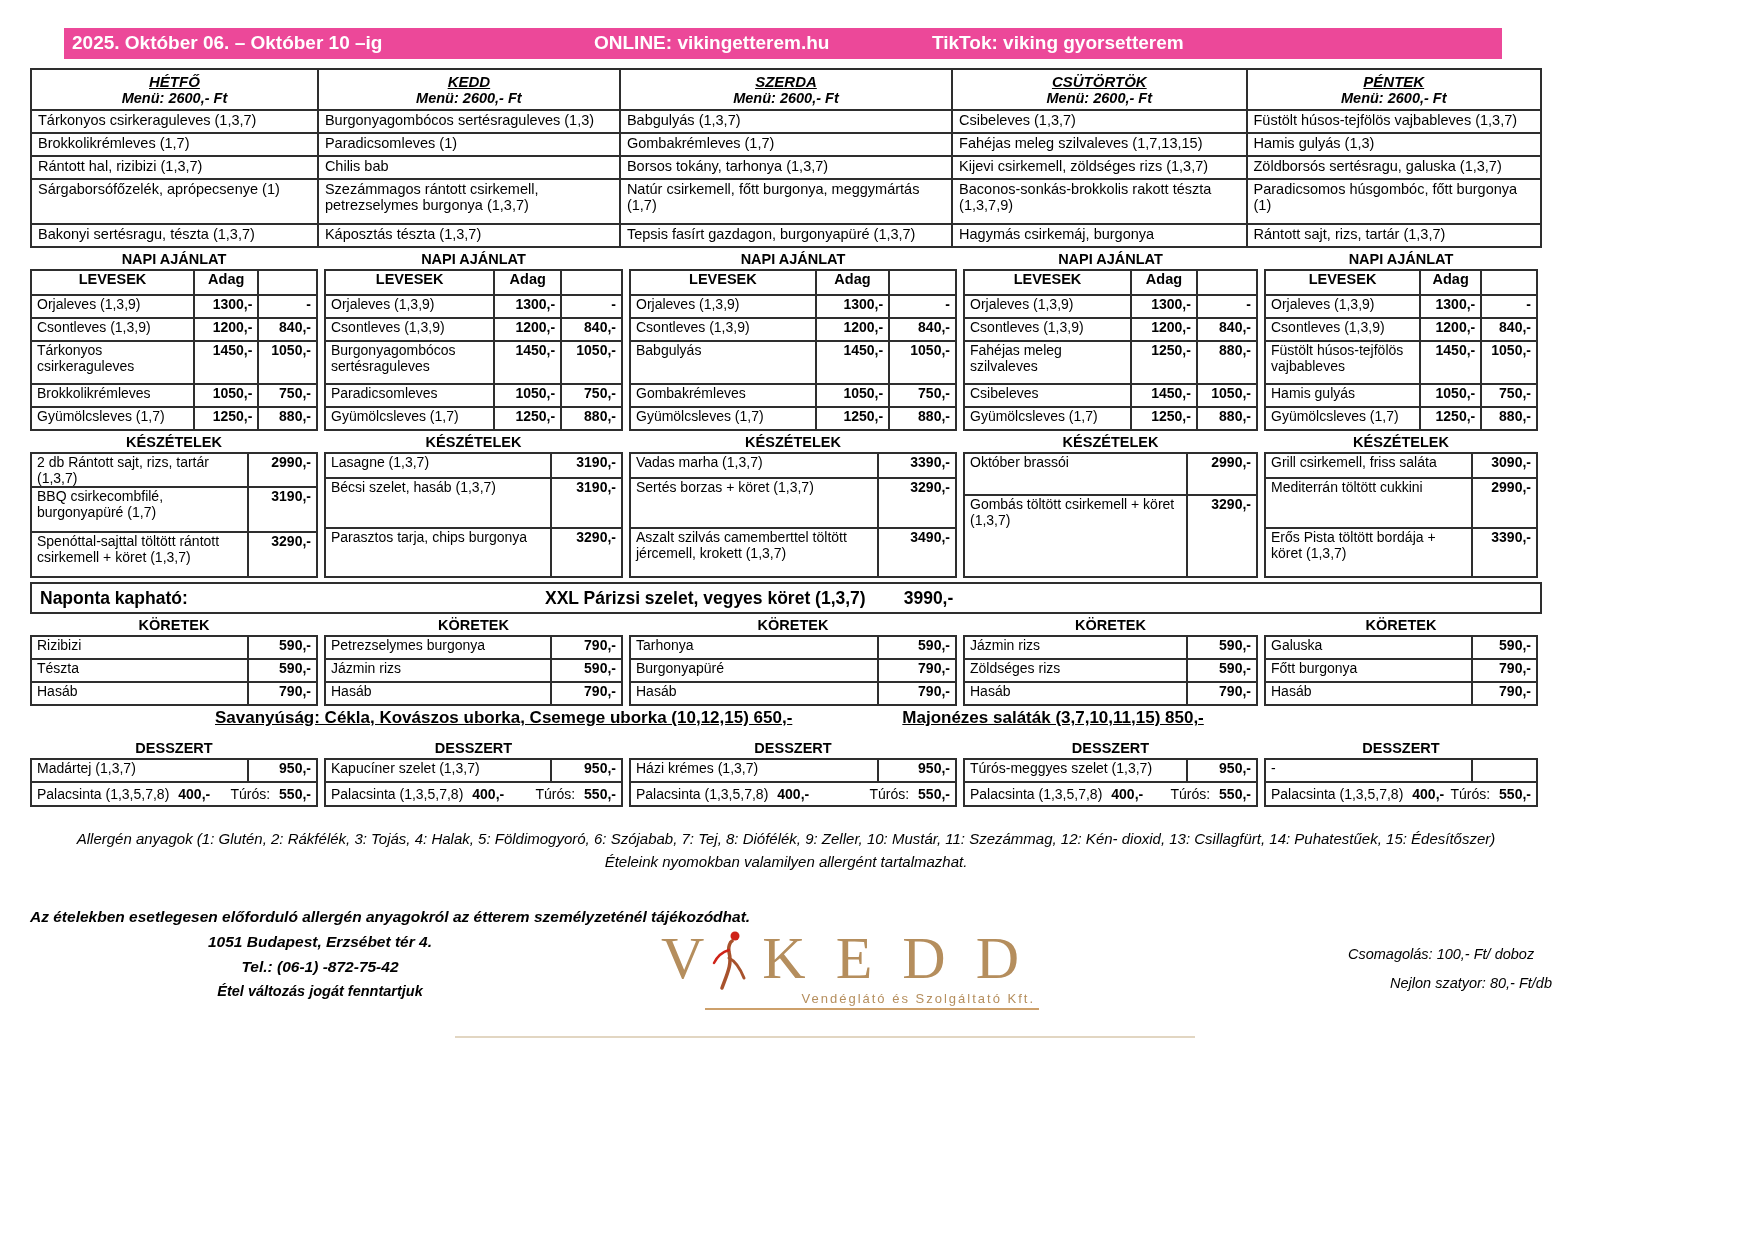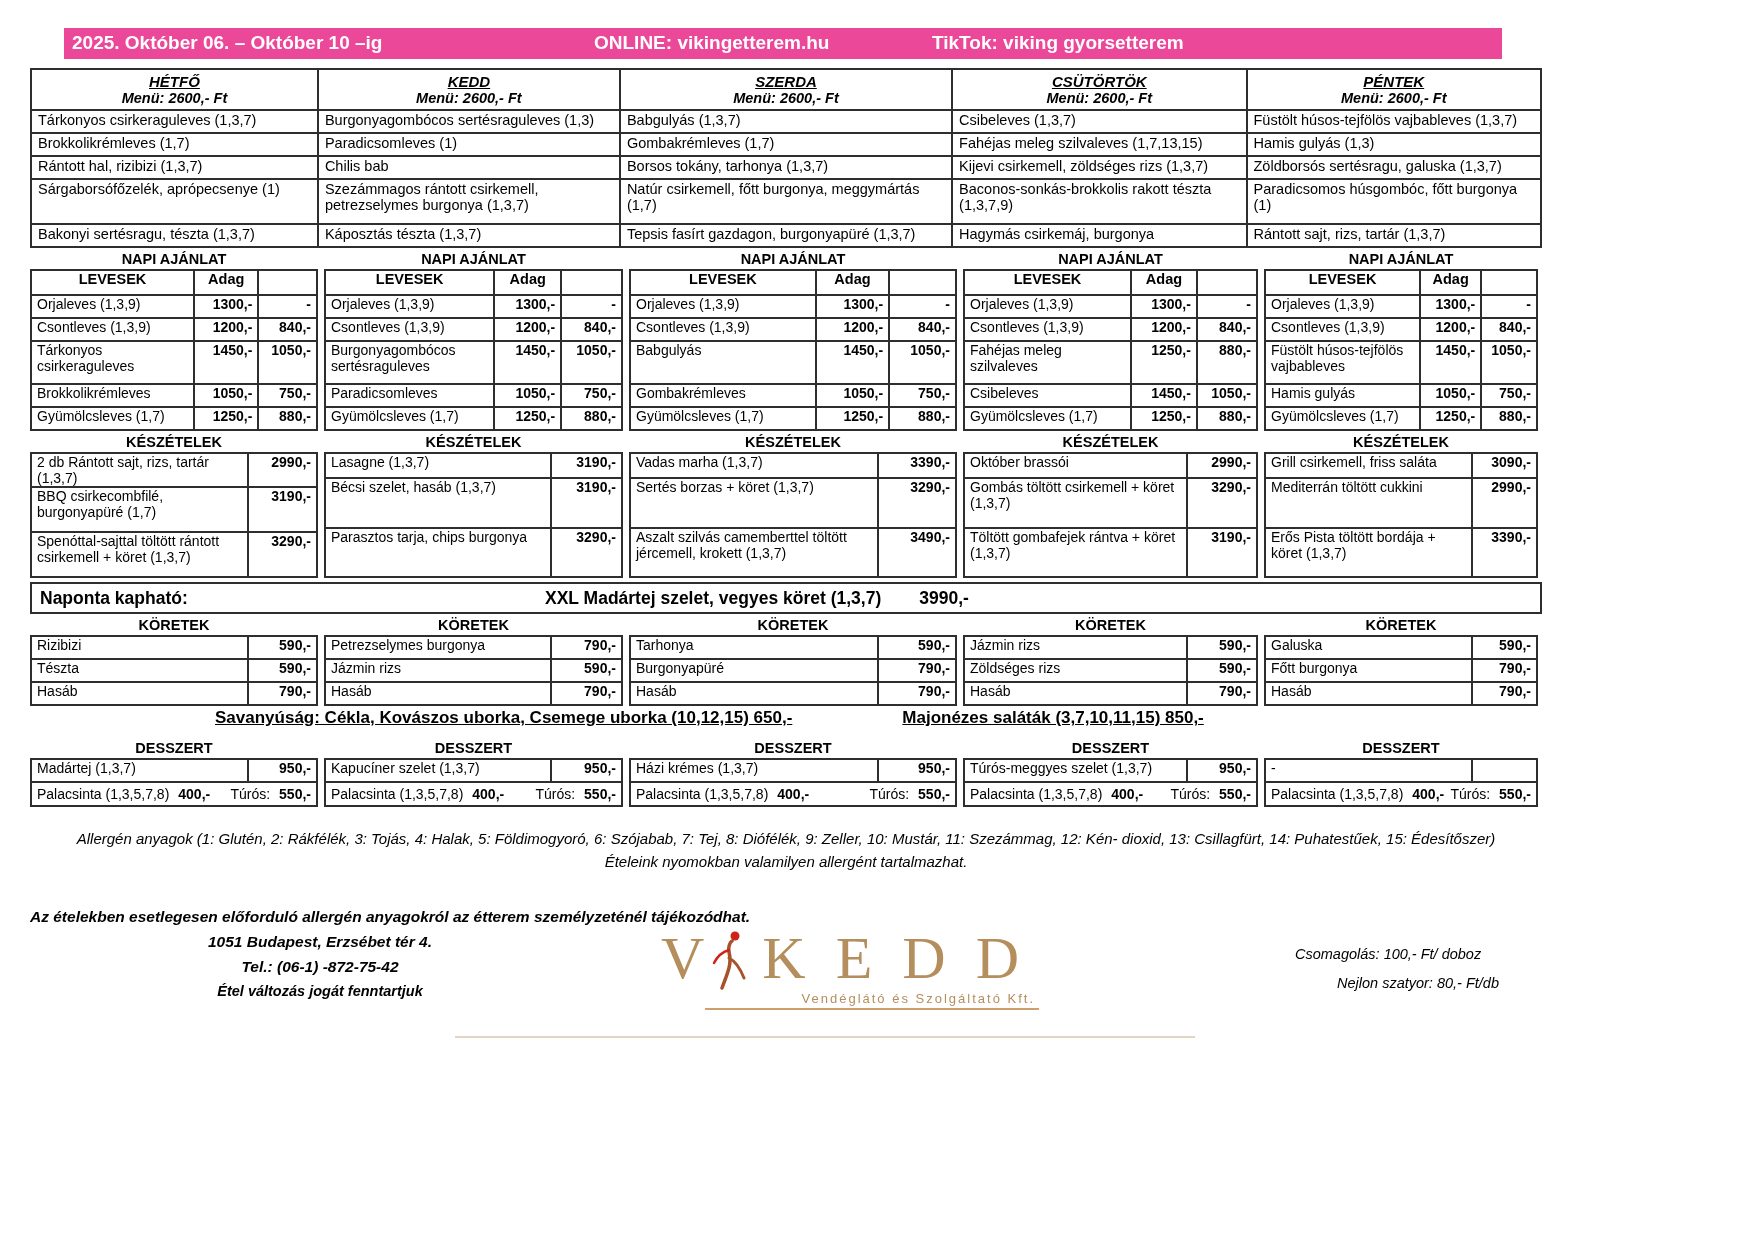--- a/index.html
+++ b/index.html
@@ -38,21 +38,21 @@
   .sal-l{margin-left:185px;} .sal-r{margin-left:110px;}
   
   .pan{display:flex;justify-content:space-between;align-items:center;height:22px;}
   .pan .g{display:flex;gap:9px;white-space:nowrap;} .pan b{font-weight:bold;}
   
   .allerg{text-align:center;font-style:italic;font-size:15px;margin-top:20px;line-height:1.55;}
   
   .f-left{position:absolute;left:30px;top:908px;width:770px;font-weight:bold;font-style:italic;font-size:15.5px;}
   .f-left .c{width:580px;text-align:center;margin-top:7px;}
   .f-left .sm{font-size:14.5px;}
-  .f-right{position:absolute;left:1295px;top:940px;font-style:italic;font-size:14.5px;line-height:2;}
+  .f-right{position:absolute;left:1348px;top:940px;font-style:italic;font-size:14.5px;line-height:2;}
   .f-right div:nth-child(2){margin-left:42px;}
   .logo{position:absolute;left:645px;top:928px;width:420px;color:#b58e5d;font-family:"Liberation Serif",serif;}
   .logo-row{display:flex;align-items:flex-end;justify-content:center;font-size:60px;line-height:1;}
   .logo-king{letter-spacing:30px;margin-left:10px;}
   .logo-sub{text-align:right;font-size:13px;letter-spacing:2px;margin-top:3px;padding:0 4px 2px 0;
             border-bottom:2px solid #cda06b;display:block;width:330px;margin-left:60px;
             font-family:"Liberation Sans",sans-serif;}
   .hrline{position:absolute;left:455px;top:1036px;width:740px;border-top:2px solid #e2d6c2;}
 </style>
 </head>
@@ -419,24 +419,20 @@
           </colgroup>
         <tbody>
             <tr class="k1">
               <td>Október brassói</td>
               <td class="p">2990,-</td>
             </tr>
         <tr class="k2">
               <td>Gombás töltött csirkemell + köret (1,3,7)</td>
               <td class="p">3290,-</td>
             </tr>
-        <tr class="k2">
-              <td>Töltött gombafejek rántva + köret (1,3,7)</td>
-              <td class="p">3190,-</td>
-            </tr>
       </tbody>
         </table>
       <table class="sub">
         <colgroup>
             <col class="c-rn">
             <col class="c-rp">
           </colgroup>
         <tbody>
             <tr class="k1">
               <td>Grill csirkemell, friss saláta</td>
@@ -449,21 +445,21 @@
         <tr class="k2">
               <td>Erős Pista töltött bordája + köret (1,3,7)</td>
               <td class="p">3390,-</td>
             </tr>
       </tbody>
         </table>
     </div>
 
     <div class="daily">
       <span class="dl">Naponta kapható:</span>
-      <span>XXL Madártej szelet, vegyes köret (1,3,7)</span>
+      <span>XXL Párizsi szelet, vegyes köret (1,3,7)</span>
       <span class="dp">3990,-</span>
     </div>
 
     <div class="lblrow">
       <span>KÖRETEK</span>
       <span>KÖRETEK</span>
       <span>KÖRETEK</span>
       <span>KÖRETEK</span>
       <span>KÖRETEK</span>
     </div>

